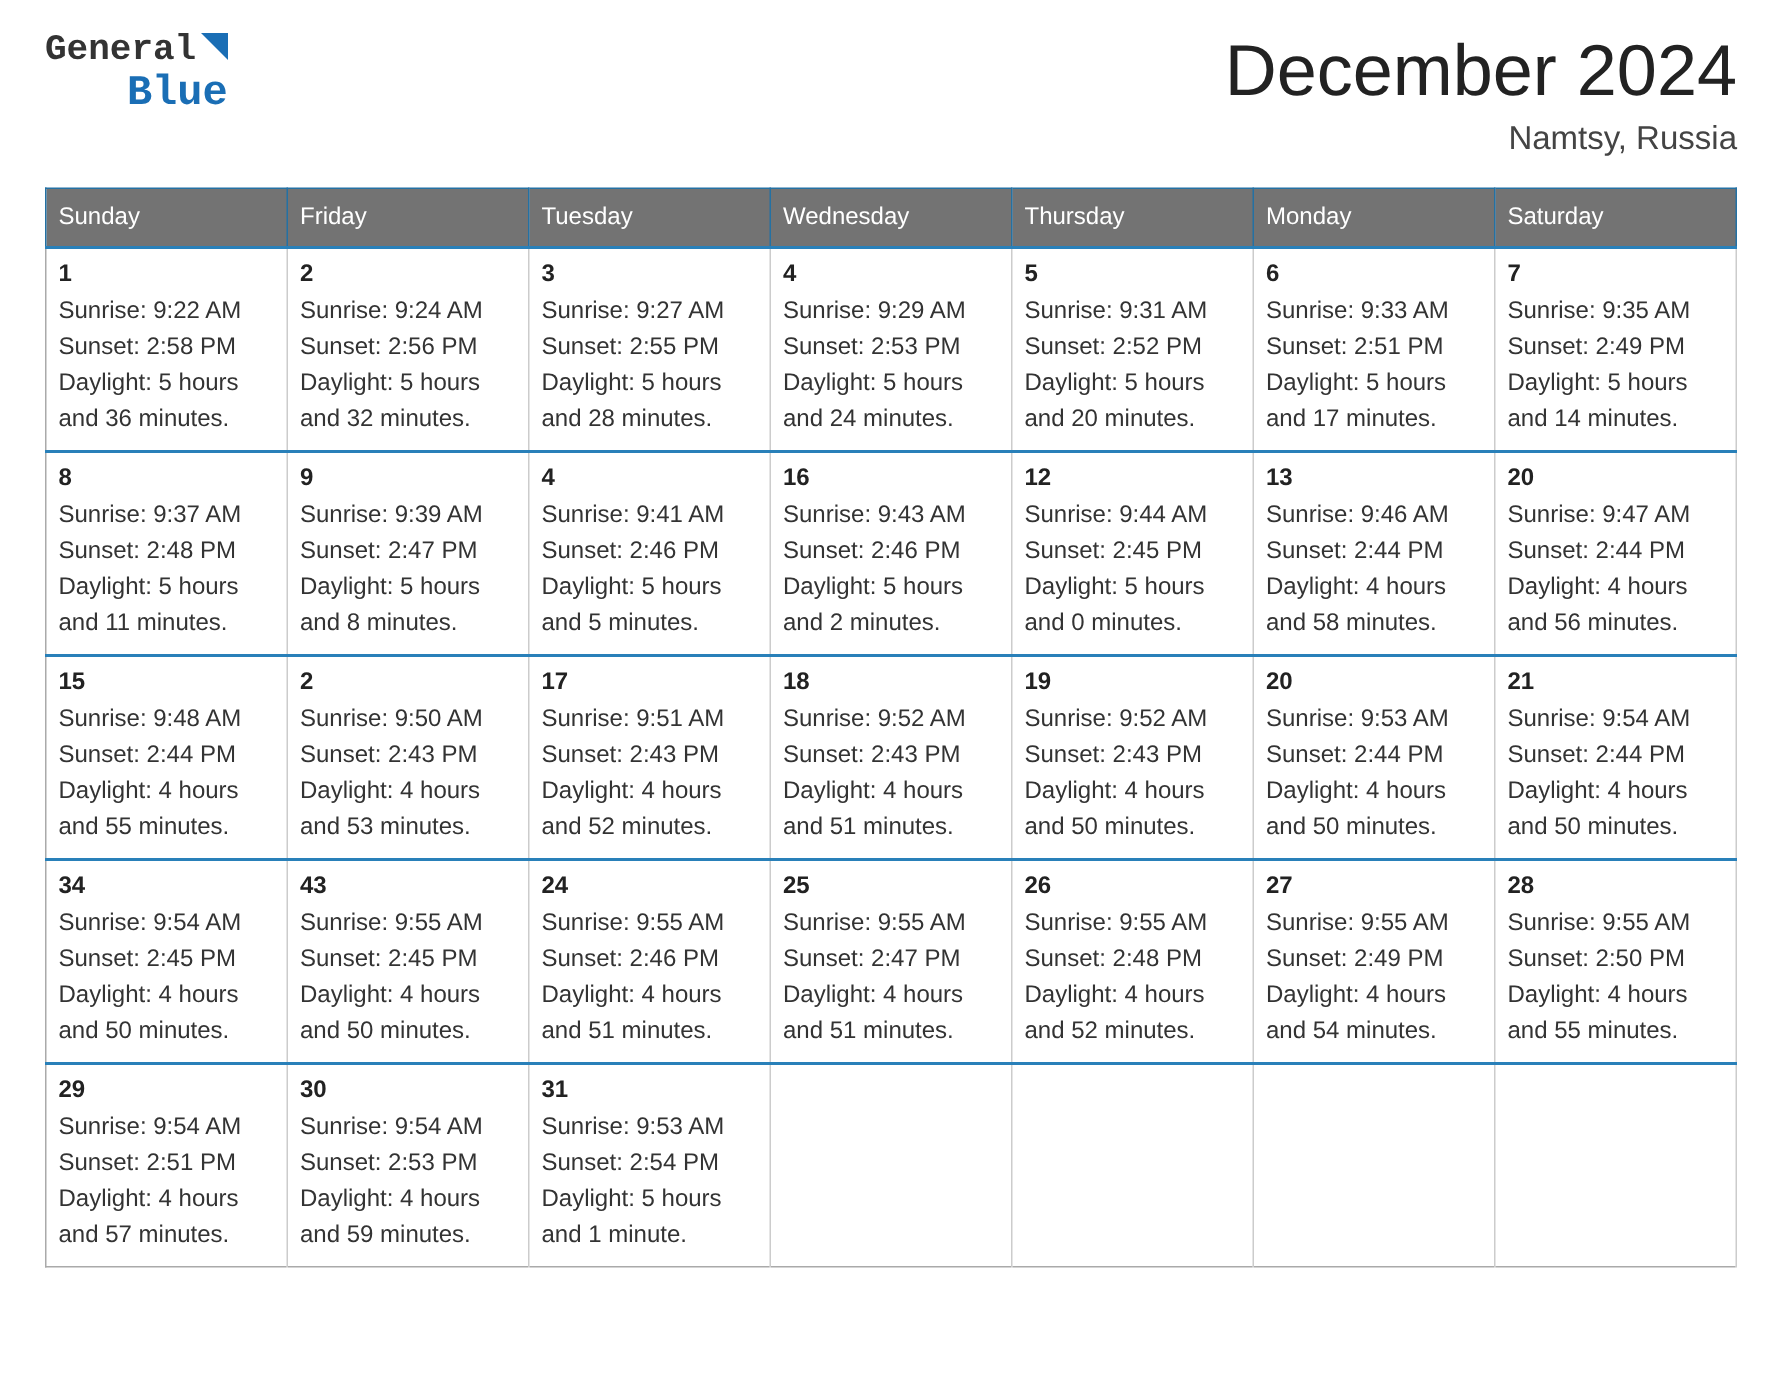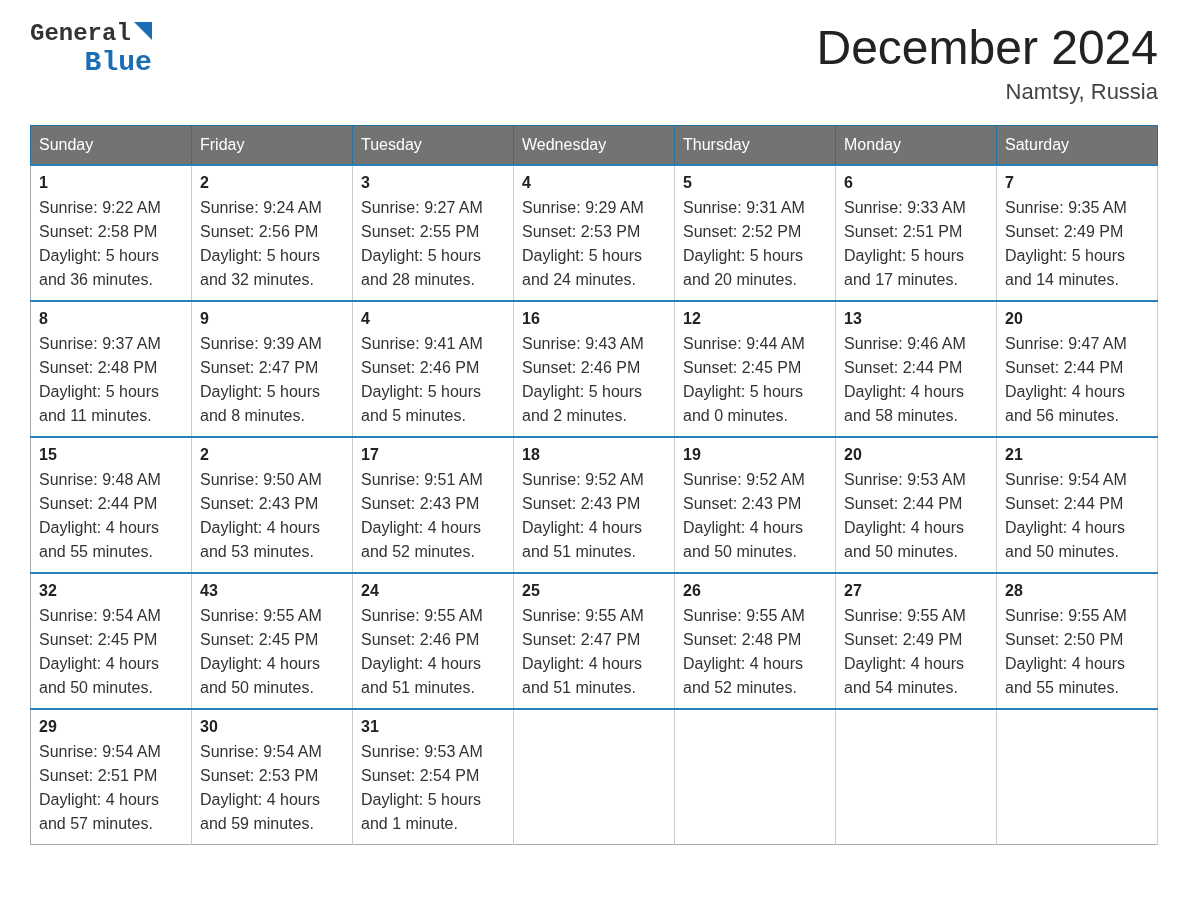--- a/index.html
+++ b/index.html
@@ -294,21 +294,21 @@
           <span class="day-number">21</span>
         <div class="day-info">
           Sunrise: 9:54 AM<br>
           Sunset: 2:44 PM<br>
           Daylight: 4 hours and 50 minutes.
         </div>
         </td>
       </tr>
       <tr>
         <td>
-          <span class="day-number">32</span>
+          <span class="day-number">34</span>
         <div class="day-info">
           Sunrise: 9:54 AM<br>
           Sunset: 2:45 PM<br>
           Daylight: 4 hours and 50 minutes.
         </div>
         </td>
         <td>
           <span class="day-number">43</span>
         <div class="day-info">
           Sunrise: 9:55 AM<br>

